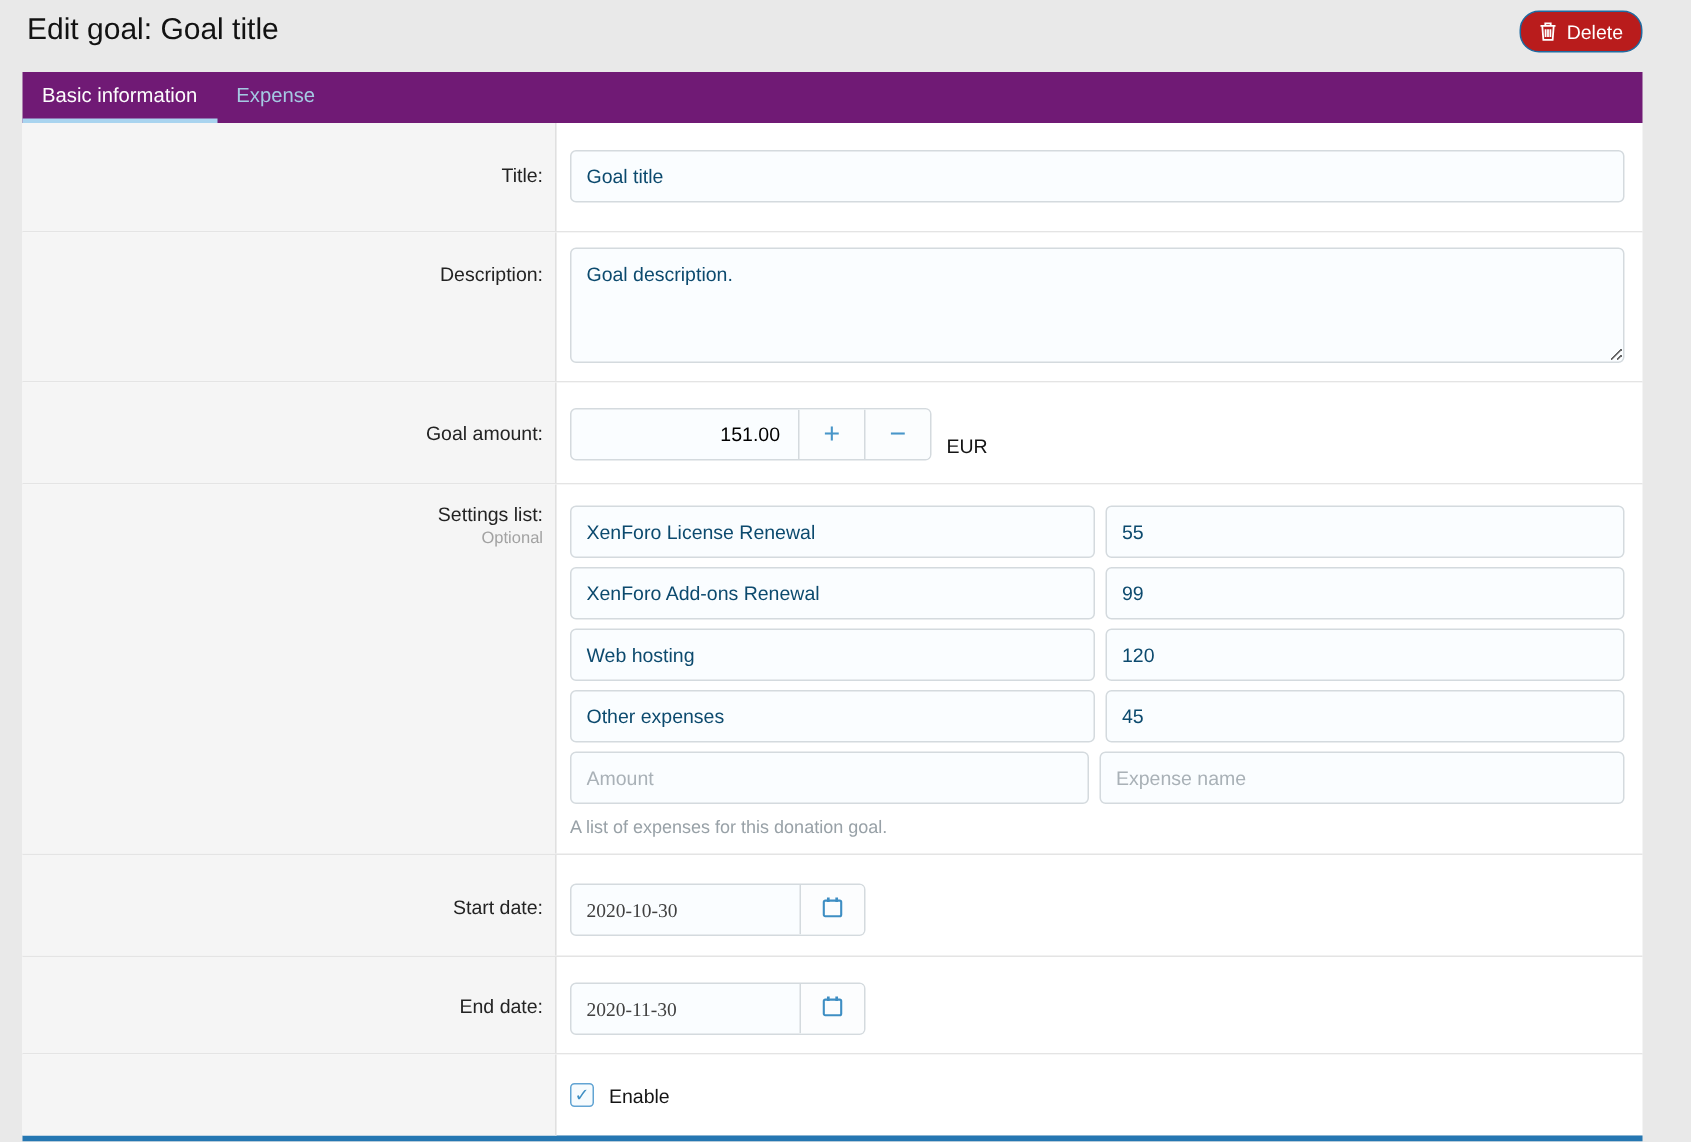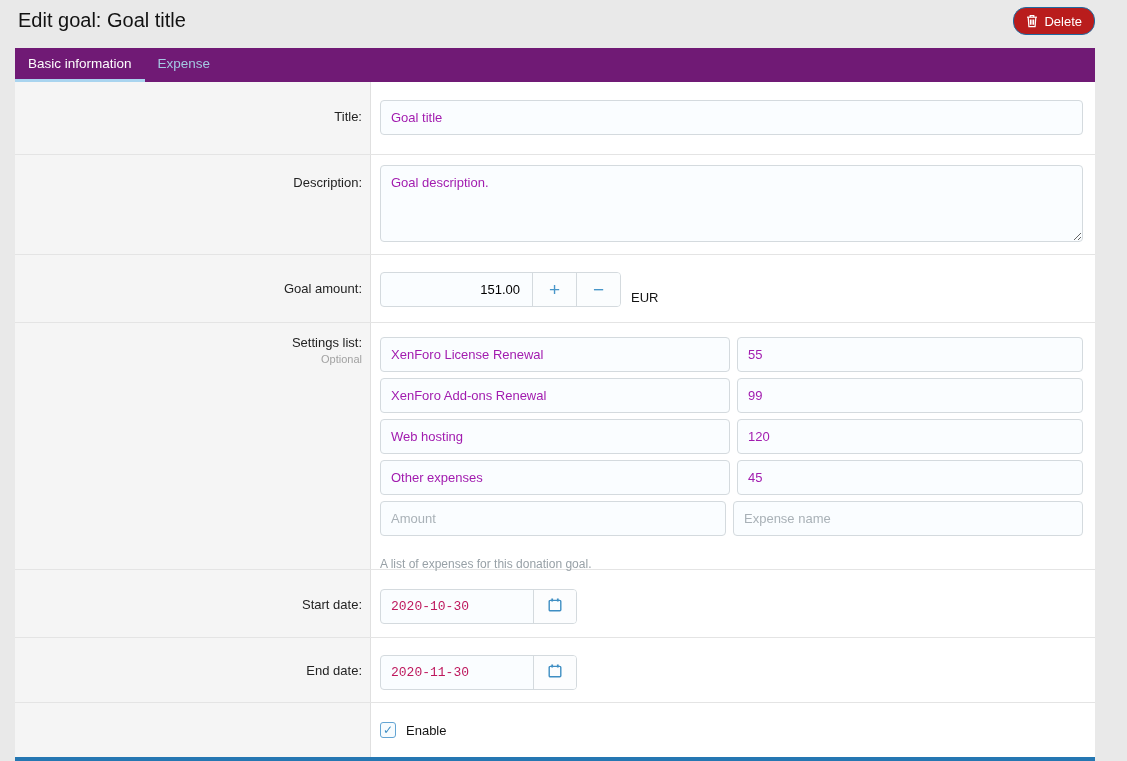--- a/index.html
+++ b/index.html
@@ -46,21 +46,21 @@
     width: 356px; flex: 0 0 356px;
     background: #f5f5f5; border-right: 1px solid #e0e0e0;
     text-align: right; padding-right: 8px; color: #232323;
   }
   .row-control { flex: 1; padding-left: 9px; padding-right: 12px; }
   .optional-note { color: #a2a2a2; font-size: 11px; margin-top: 3px; }
 
   input.text, textarea.text {
     width: 100%; height: 35px;
     background: #fafdff; border: 1px solid #d4dade; border-radius: 4px;
-    padding: 0 10px; font-size: 13px; color: #a21caf;
+    padding: 0 10px; font-size: 13px; color: #0c4a6e;
     font-family: inherit; outline: none;
   }
   textarea.text { height: 77px; padding-top: 9px; resize: vertical; display: block; }
   input.text::placeholder, textarea.text::placeholder { color: #a9b1b7; opacity: 1; }
 
   
   .row-title        { height: 73px; }
   .row-title .row-label { padding-top: 27px; }
   .row-title .row-control { padding-top: 18px; }
 
@@ -90,37 +90,37 @@
   .currency { margin-left: 10px; line-height: 35px; margin-top: 17px; color: #141414; }
   .row-amount .currency { margin-top: 0; align-self: center; padding-top: 0; }
 
   .row-expenses { height: 247px; }
   .row-expenses .row-label { padding-top: 12px; }
   .row-expenses .row-control { padding-top: 14px; }
   .expense-grid { display: flex; flex-direction: column; gap: 6px; }
   .expense-pair { display: flex; gap: 7px; }
   .expense-pair .name { width: 350px; flex: 0 0 350px; }
   .expense-pair .amount { flex: 1; }
-  .hint { color: #98a1a7; font-size: 12px; margin-top: 21px; }
+  .hint { color: #98a1a7; font-size: 12px; margin-top: 8px; }
 
   .row-date { height: 68px; justify-content: flex-end; }
   .row-date .row-label { padding-top: 27px; }
   .row-date .row-control { padding-top: 19px; }
   .row-date.end { height: 65px; }
   .row-date.end .row-label { padding-top: 25px; }
   .row-date.end .row-control { padding-top: 17px; }
 
   .date-group {
     display: flex; width: 197px; height: 35px;
     border: 1px solid #d4dade; border-radius: 4px; overflow: hidden;
     background: #fafdff;
   }
   .date-group input {
     width: 152px; border: none; background: transparent;
-    padding: 0 10px; font-size: 13px; font-family: Liberation Mono, monospace; outline: none; color: #be185d;
+    padding: 0 10px; font-size: 13px; font-family: Liberation Serif, serif; outline: none; color: #404040;
   }
   .cal-btn {
     width: 45px; border-left: 1px solid #d4dade; background: #fcfdfe;
     display: flex; align-items: center; justify-content: center; cursor: pointer;
   }
 
   .row-enable { height: 54px; border-bottom: none; }
   .row-enable .row-control { padding-top: 19px; }
   .checkbox-wrap { display: flex; align-items: center; gap: 10px; cursor: pointer; }
   .checkbox {

